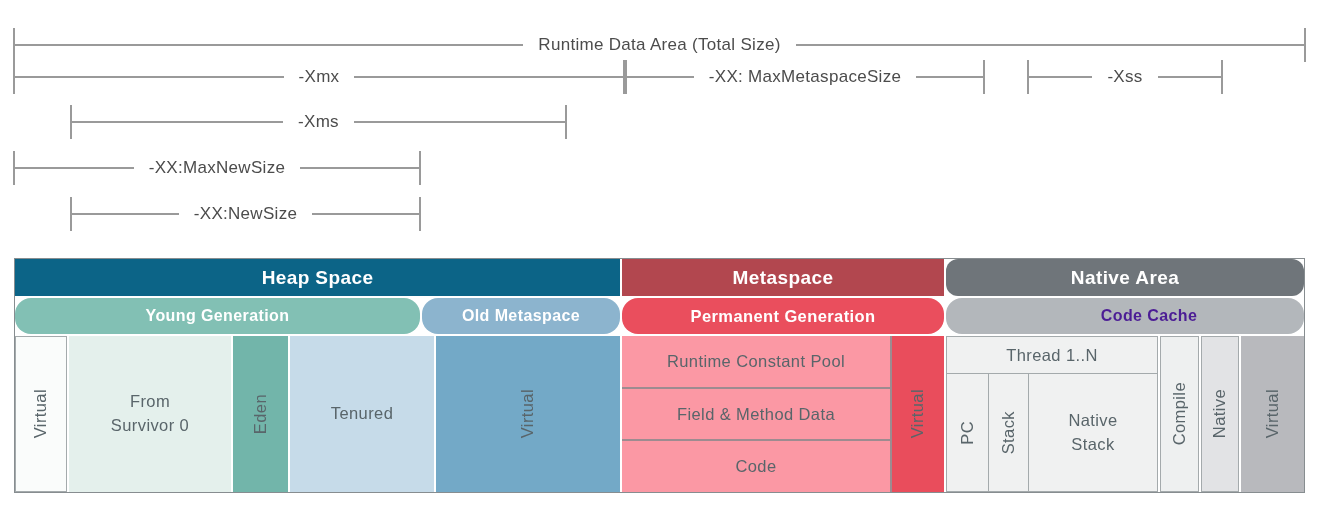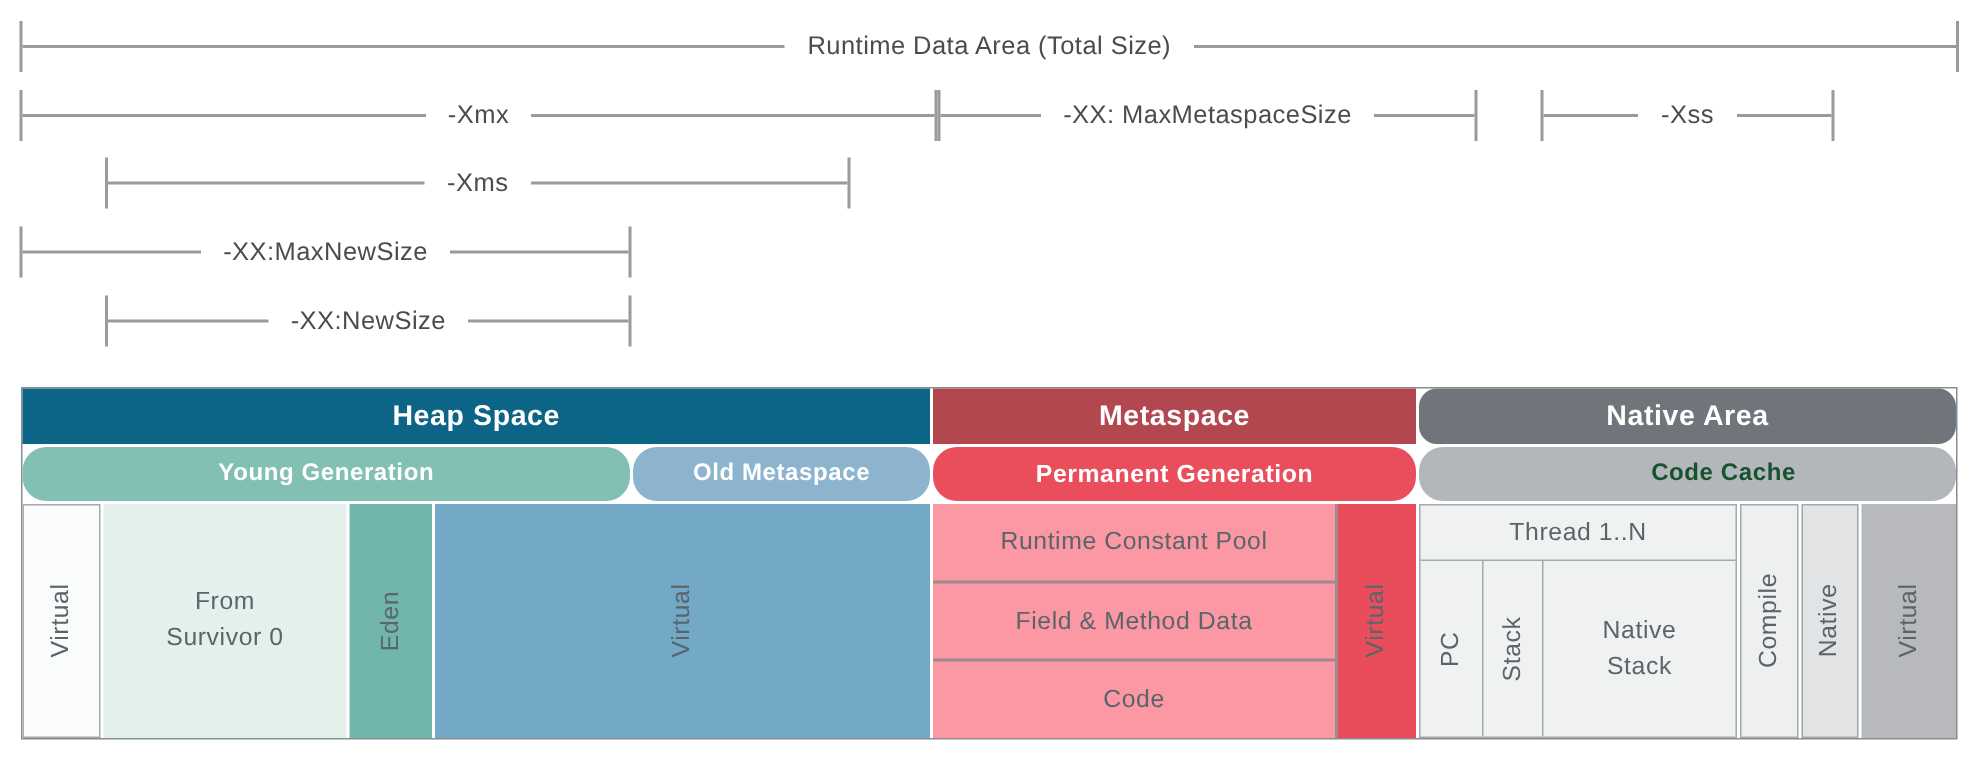--- a/index.html
+++ b/index.html
@@ -49,21 +49,21 @@
   }
   .vtext { writing-mode: vertical-rl; transform: rotate(180deg); white-space: nowrap; }
 
   
   .heap-hdr   { background: var(--heap_hdr); }
   .young-hdr  { background: var(--young_hdr); width: 405px; }
   .old-hdr    { background: var(--old_hdr); flex: 1; }
   .meta-hdr   { background: var(--meta_hdr); }
   .perm-hdr   { background: var(--perm_hdr); font-size: 16.5px; }
   .native-hdr { background: var(--native_hdr); border-radius: 12px; }
-  .cache-hdr  { background: var(--cache_hdr); color: #14532d; padding-left: 48px; }
+  .cache-hdr  { background: var(--cache_hdr); color: #4c1d95; padding-left: 48px; }
 
   .c-virtual-w { background: var(--virtual_white); width: 52px; border: 1px solid #a4aaac; }
   .c-surv0     { background: var(--survivor0); width: 162px; }
   .c-surv1     { background: var(--survivor1); width: 130px; }
   .c-eden      { background: var(--eden); width: 55px; }
   .c-tenured   { background: var(--tenured); width: 144px; }
   .c-virtual-b { background: var(--virtual_blue); flex: 1; }
 
   .meta-body { gap: 0; }
   .pinkstack {
@@ -91,21 +91,21 @@
   .c-compile { background: var(--compile); width: 39px; border: 1px solid #a4aaac; }
   .c-native  { background: var(--native_col); width: 38px; border: 1px solid #a4aaac; }
   .c-virtual-g { background: var(--virtual_gray); flex: 1; }
 </style>
 </head>
 <body>
 
 <div class="canvas">
 
   <div>
-    <div class="bracket" style="left:13px;top:14px;width:1293px">
+    <div class="bracket" style="left:13px;top:28px;width:1293px">
       <span class="tick"></span>
       <span class="bline"></span>
       <span class="blabel">Runtime Data Area (Total Size)</span>
       <span class="bline"></span>
       <span class="tick"></span>
     </div>
     <div class="bracket" style="left:13px;top:60px;width:612px">
       <span class="tick"></span>
       <span class="bline"></span>
       <span class="blabel">-Xmx</span>
@@ -155,20 +155,21 @@
       <div class="hdr1 heap-hdr">Heap Space</div>
       <div class="hdr2row">
         <div class="hdr2 young-hdr">Young Generation</div>
         <div class="hdr2 old-hdr">Old Metaspace</div>
       </div>
       <div class="bodyrow">
         <div class="cell c-virtual-w"><span class="vtext">Virtual</span></div>
         <div class="cell c-surv0">From
 Survivor 0</div>
         <div class="cell c-eden"><span class="vtext">Eden</span></div>
+        <div class="cell c-tenured">Tenured</div>
         <div class="cell c-virtual-b"><span class="vtext">Virtual</span></div>
       </div>
     </div>
 
     <div class="section" style="width:322px">
       <div class="hdr1 meta-hdr">Metaspace</div>
       <div class="hdr2row">
         <div class="hdr2 perm-hdr" style="flex:1">Permanent Generation</div>
       </div>
       <div class="bodyrow meta-body">

